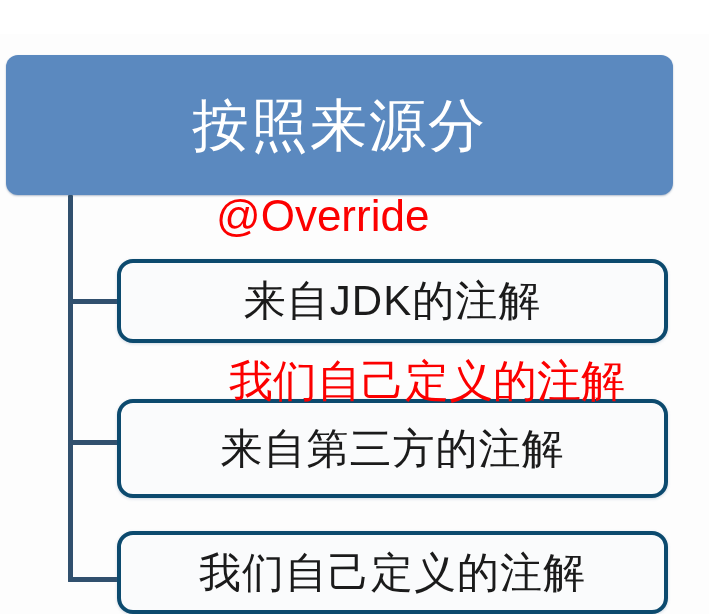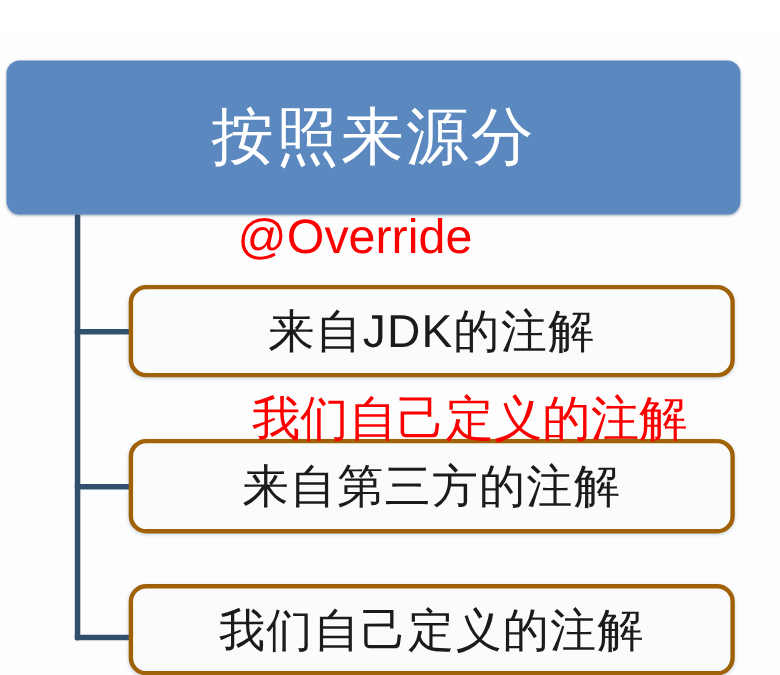--- a/index.html
+++ b/index.html
@@ -66,29 +66,29 @@
   .branch-2 { top: 406px; }
   .branch-3 { top: 543px; }
 
   
   .child-node {
     position: absolute;
     left: 117px;
     width: 551px;
     box-sizing: border-box;
     background: #fafbfc;
-    border: 4px solid #a16207;
+    border: 4px solid #0c4a6e;
     border-radius: 16px;
     display: flex;
     align-items: center;
     justify-content: center;
     box-shadow: 0 1px 3px rgba(80,110,150,0.25);
   }
   .child-1 { top: 225px; height: 84px; }
-  .child-2 { top: 365px; height: 86px; }
+  .child-2 { top: 365px; height: 99px; }
   .child-3 { top: 497px; height: 83px; }
 
   .child-label {
     color: #1b1b1b;
     font-size: 42px;
     line-height: 1;
     letter-spacing: 1px;
     white-space: nowrap;
   }
 

